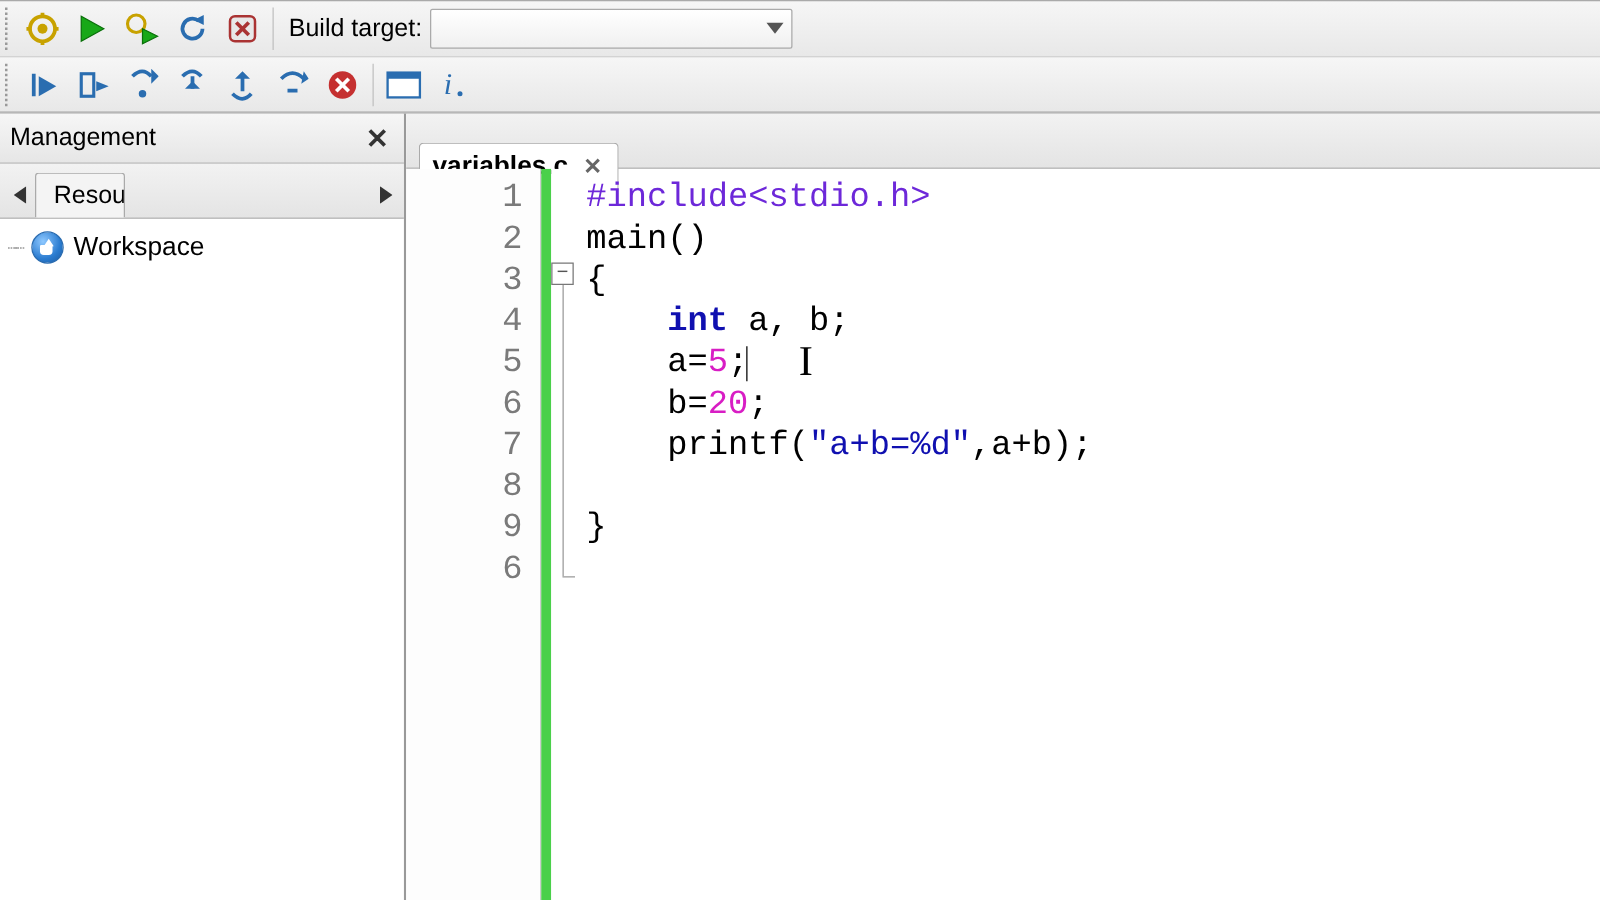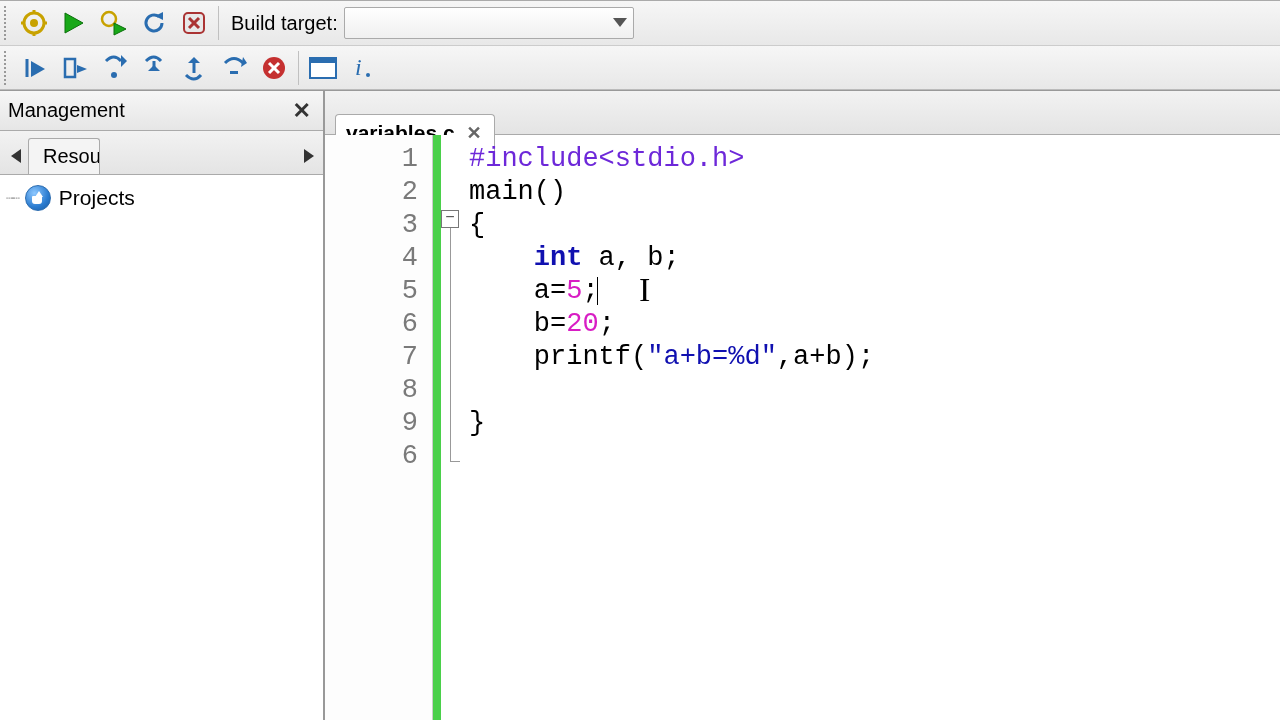--- a/index.html
+++ b/index.html
@@ -345,21 +345,21 @@
       <div class="side-arrow" style="position:absolute;right:2px;">
         <svg width="10" height="14">
             <polygon points="0,0 10,7 0,14" fill="#333"></polygon>
           </svg>
       </div>
     </div>
     <div class="tree">
       <div class="tree-item">
         <span class="tree-dots">┈┈</span>
         <span class="tree-icon"></span>
-        <span>Projects</span>
+        <span>Workspace</span>
       </div>
     </div>
   </div>
 
   <div class="editor-area">
     <div class="editor-tabs">
       <div class="editor-tab">
         <span>variables.c</span>
         <span class="tab-close">✕</span>
       </div>

